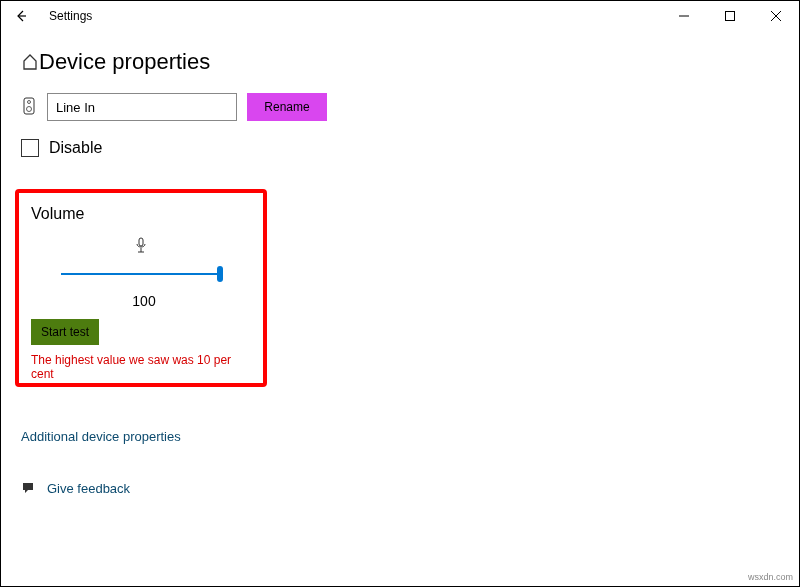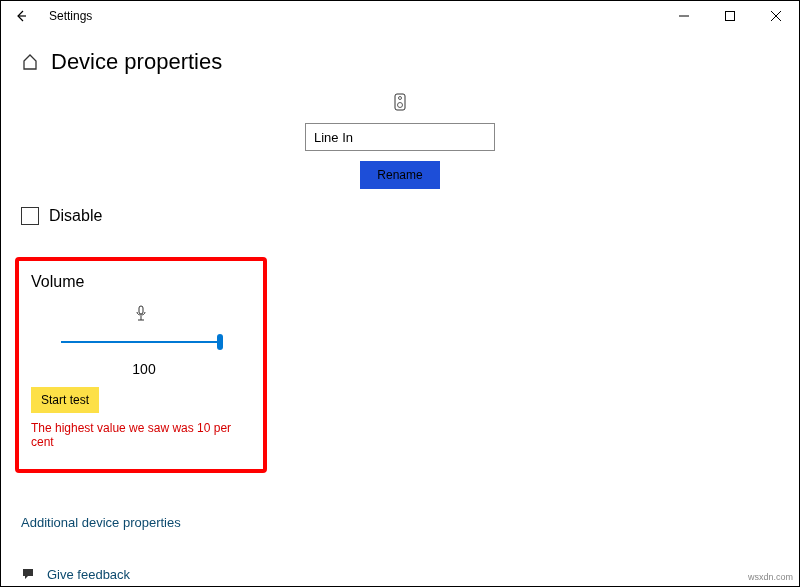--- a/index.html
+++ b/index.html
@@ -2,37 +2,37 @@
 <html><head>
   <meta charset="utf-8">
   <style>
     * { box-sizing: border-box; margin: 0; padding: 0; font-family: "Segoe UI", sans-serif; }
     body { width: 800px; height: 587px; background: #fff; border: 1px solid #000; position: relative; overflow: hidden; }
     .titlebar { height: 30px; display: flex; align-items: center; }
     .back-btn { width: 40px; height: 30px; display: flex; align-items: center; justify-content: center; cursor: pointer; }
     .app-title { font-size: 12px; margin-left: 8px; color: #000; }
     .win-controls { margin-left: auto; display: flex; }
     .win-btn { width: 46px; height: 30px; display: flex; align-items: center; justify-content: center; cursor: pointer; }
-    .header { display: flex; align-items: center; padding: 18px 20px 10px; gap: 12px; }
+    .header { display: flex; align-items: center; padding: 18px 20px 10px; }
     .page-title { font-size: 22px; font-weight: 400; }
     .content { padding: 8px 20px; }
-    .name-row { display: flex; align-items: center; gap: 10px; margin-bottom: 18px; flex-direction: column; }
+    .name-row { display: flex; align-items: center; gap: 10px; margin-bottom: 18px; }
     .icon-box { width: 16px; display: flex; justify-content: center; }
     .name-input { width: 190px; height: 28px; border: 1px solid #888; padding: 0 8px; font-size: 13px; outline: none; }
-    .rename-btn { width: 80px; height: 28px; background: #1d4ed8; border: none; font-size: 12px; cursor: pointer; }
+    .rename-btn { width: 80px; height: 28px; background: #d946ef; border: none; font-size: 12px; cursor: pointer; }
     .disable-row { display: flex; align-items: center; gap: 10px; margin-bottom: 32px; }
     .checkbox { width: 18px; height: 18px; border: 1.5px solid #333; cursor: pointer; }
     .disable-label { font-size: 16px; }
-    .highlight-box { border: 4px solid #ff0000; border-radius: 4px; padding: 12px 12px 20px; width: 252px; margin-left: -6px; margin-bottom: 40px; }
+    .highlight-box { border: 4px solid #ff0000; border-radius: 4px; padding: 12px 12px 2px; width: 252px; margin-left: -6px; margin-bottom: 40px; }
     .section-title { font-size: 16px; font-weight: 400; margin-bottom: 14px; }
     .volume-row { display: flex; align-items: center; gap: 18px; margin-bottom: 10px; flex-direction: column; }
     .slider-track { position: relative; width: 160px; height: 2px; background: #0078d4; }
     .slider-thumb { position: absolute; right: -2px; top: -7px; width: 6px; height: 16px; background: #0078d4; border-radius: 3px; cursor: pointer; }
     .volume-val { font-size: 14px; margin-left: 6px; }
-    .start-test-btn { background: #fde047; border: none; padding: 6px 10px; font-size: 12px; cursor: pointer; margin-bottom: 8px; }
+    .start-test-btn { background: #4d7c0f; border: none; padding: 6px 10px; font-size: 12px; cursor: pointer; margin-bottom: 8px; }
     .status-text { color: #d60000; font-size: 12px; }
     .related-title { font-size: 17px; font-weight: 400; margin-bottom: 10px; }
     .link { color: #0c4a6e; font-size: 13px; cursor: pointer; display: inline-block; }
     .feedback-row { display: flex; align-items: flex-start; gap: 12px; margin-top: 36px; }
     .watermark { position: absolute; bottom: 4px; right: 6px; font-size: 9px; color: #888; }
     svg { display: block; }
   </style>
 </head>
 <body>
 

